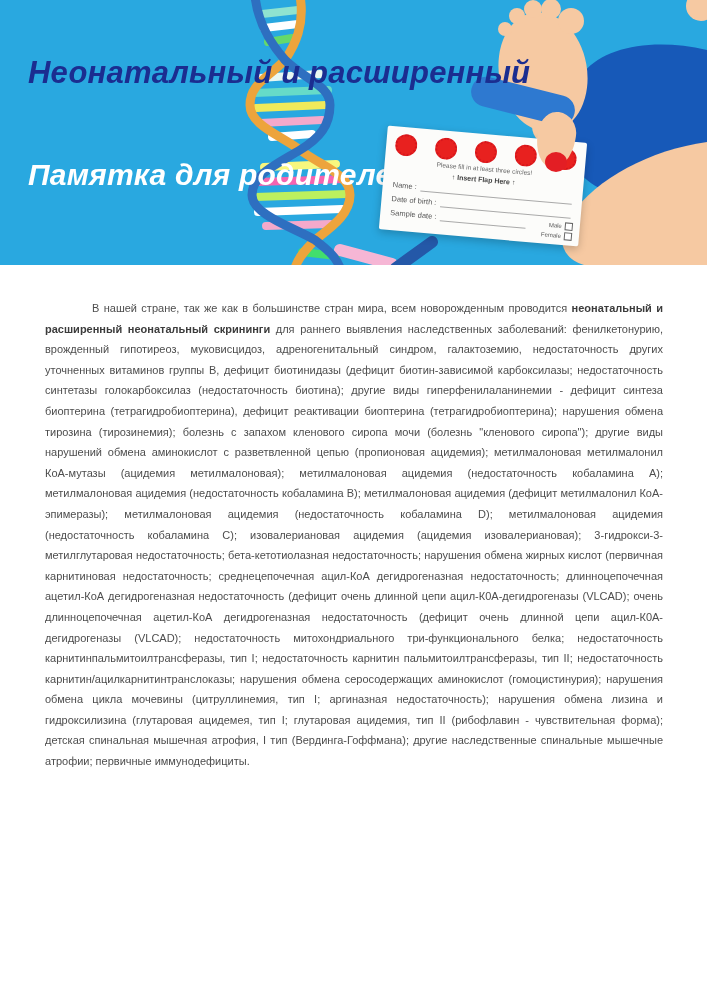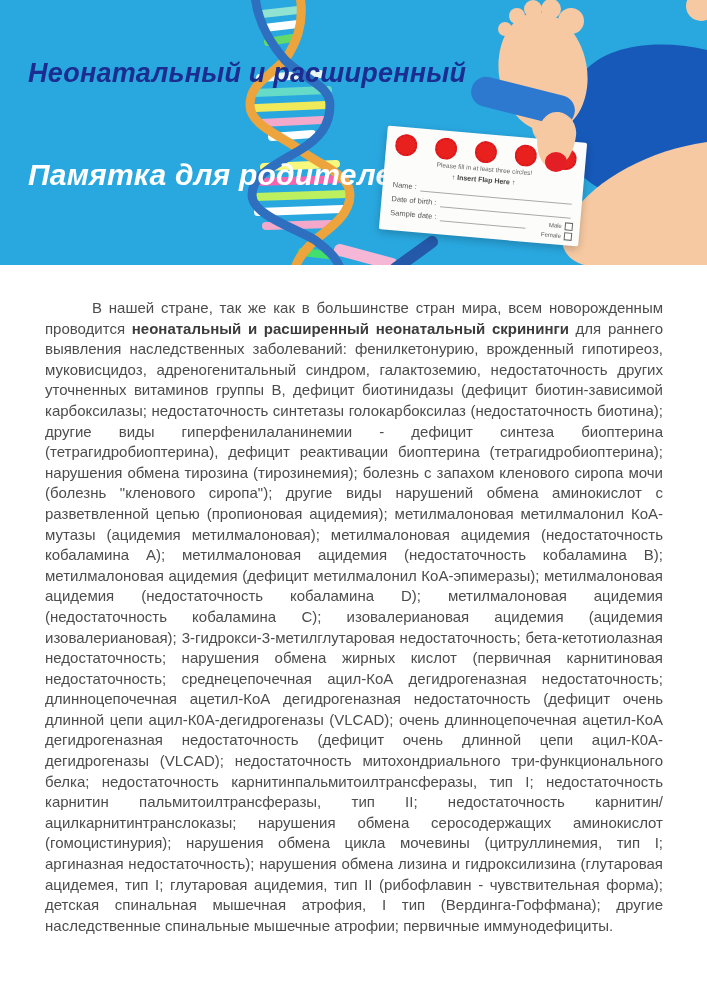--- a/index.html
+++ b/index.html
@@ -3,21 +3,21 @@
 <meta charset="utf-8">
 <style>
   html,body{margin:0;padding:0;background:#fff;}
   body{width:707px;height:1000px;overflow:hidden;font-family:"Liberation Sans",sans-serif;position:relative;}
   .page{width:707px;height:1000px;position:relative;background:#fff;}
 
   
   .hero{position:relative;width:707px;height:265px;background:#29A8E0;overflow:hidden;}
   .hero-art{position:absolute;left:0;top:0;z-index:1;}
   .title{position:absolute;left:28px;top:54px;z-index:2;color:#1B2D90;
-         font-size:27px;line-height:38px;font-weight:800;font-style:italic;letter-spacing:.2px;}
+         font-size:31px;line-height:38px;font-weight:800;font-style:italic;letter-spacing:.2px;}
   .subtitle{position:absolute;left:28px;top:158px;z-index:2;color:#FFFFFF;
          font-size:30px;font-weight:800;font-style:italic;letter-spacing:.2px;}
 
   
   .card{position:absolute;left:383px;top:134px;width:200px;height:104px;background:#FCFCFA;
         transform:rotate(5deg);border-radius:2px;box-shadow:0 3px 8px rgba(0,0,0,.22);z-index:3;}
   .spots{display:flex;justify-content:space-between;padding:7px 9px 0 9px;}
   .spot{width:22px;height:22px;border-radius:50%;background:#E8211F;border:2px dotted #D5161C;box-sizing:border-box;}
   .instr{font-size:6.5px;color:#666;text-align:center;margin-top:2px;}
   .flap{font-size:7px;color:#444;text-align:center;margin-top:4px;font-weight:bold;}
@@ -28,21 +28,21 @@
   .sexrow{display:flex;align-items:center;justify-content:flex-end;gap:3px;margin-top:2px;}
   .cbox{width:6px;height:6px;border:1px solid #666;background:#fff;display:inline-block;}
 
   
   .heel{position:absolute;left:537px;top:112px;width:38px;height:56px;background:#F6C9A2;
         border-radius:45% 55% 50% 50% / 38% 38% 56% 56%;transform:rotate(10deg);z-index:4;}
   .heelspot{position:absolute;left:545px;top:152px;width:22px;height:20px;background:#E31E24;
         border-radius:50%;z-index:5;}
 
   
-  .desc{margin:33px 44px 0 45px;font-size:15px;line-height:20.6px;text-align:justify;
+  .desc{margin:33px 44px 0 45px;font-size:11px;line-height:20.6px;text-align:justify;
         text-indent:47px;color:#4D4D4D;}
   .desc b{color:#3C3C3C;font-weight:bold;}
 </style>
 </head>
 <body>
 
 <div class="page">
 
   <header class="hero">
 

